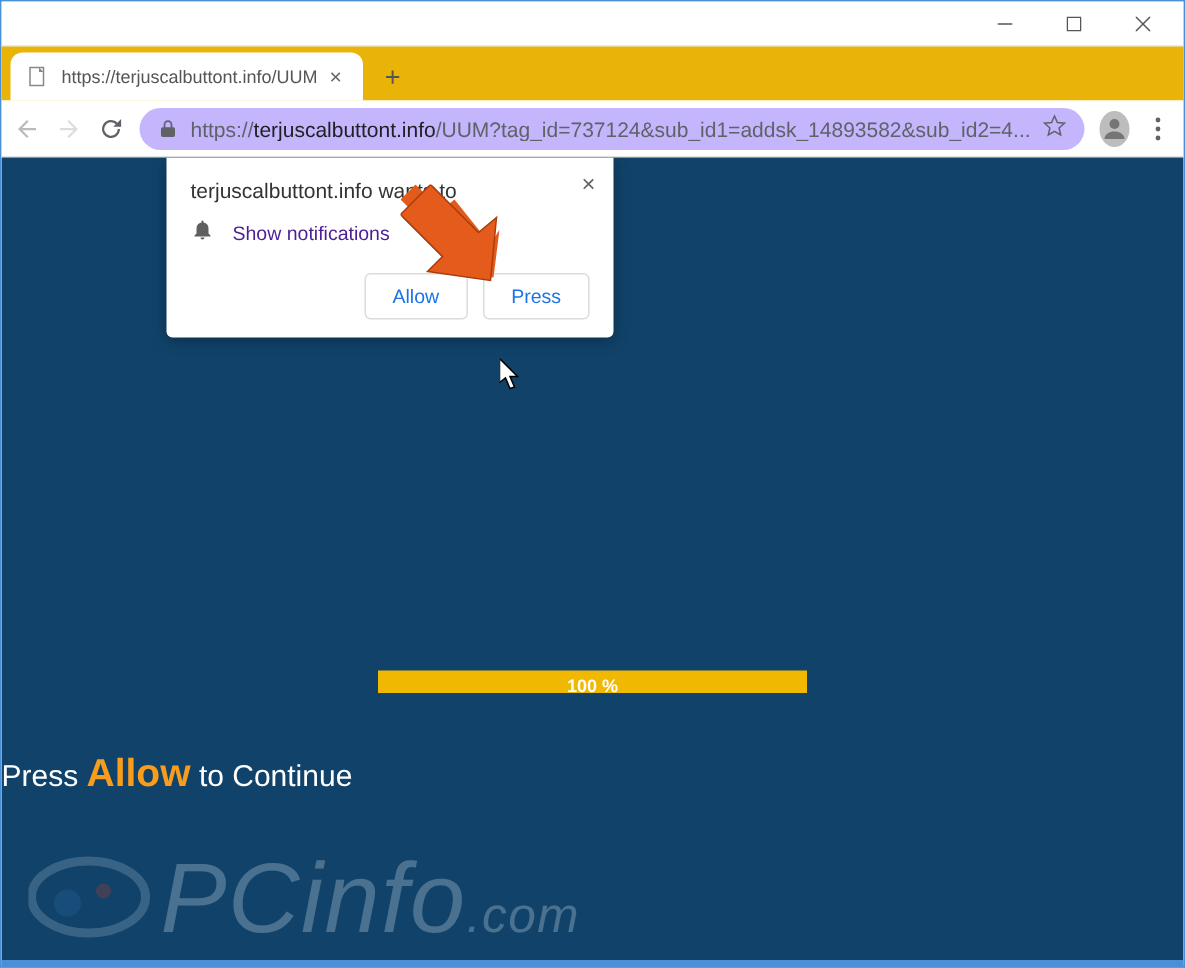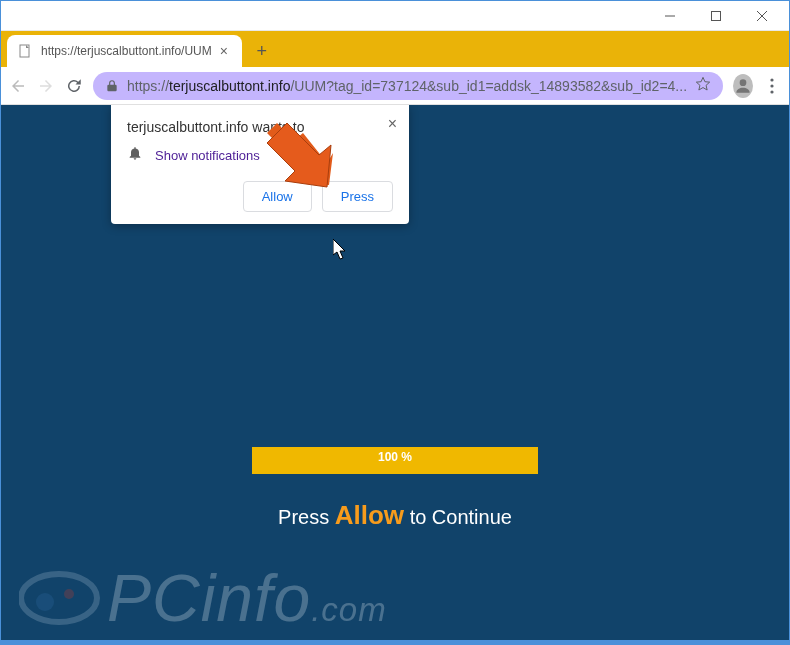--- a/index.html
+++ b/index.html
@@ -41,24 +41,24 @@
 .notif-popup { position: absolute; top: 0; left: 110px; width: 298px; background: #fff; border-radius: 0 0 4px 4px; box-shadow: 0 2px 10px rgba(0,0,0,0.3); padding: 14px 16px 12px; z-index: 10; }
 .notif-title { font-size: 14px; color: #333; margin-bottom: 10px; }
 .notif-row { display: flex; align-items: center; gap: 12px; margin-bottom: 16px; }
 .bell-icon { color: #5f5f5f; }
 .notif-text { font-size: 13px; color: #4c1d95; }
 .notif-close { position: absolute; top: 10px; right: 12px; font-size: 16px; color: #666; cursor: pointer; }
 .notif-buttons { display: flex; justify-content: flex-end; gap: 10px; }
 .notif-btn { padding: 7px 18px; border: 1px solid #dadce0; border-radius: 4px; background: #fff; font-size: 13px; color: #1a73e8; cursor: pointer; }
 
 
-.progress-wrap { position: absolute; top: 342px; left: 50%; transform: translateX(-50%); width: 286px; height: 27px; background: #f0b800; text-align: center; line-height: 20px; font-size: 12px; color: #fff; font-weight: 600; }
-
-
-.msg { position: absolute; top: 395px; left: 0; right: 0; text-align: center; color: #fff; font-size: 20px; }
+.progress-wrap { position: absolute; top: 342px; left: 50%; transform: translateX(-50%); width: 286px; height: 15px; background: #f0b800; text-align: center; line-height: 20px; font-size: 12px; color: #fff; font-weight: 600; }
+
+
+.msg { position: absolute; top: 395px; left: 0; right: 0; text-align: left; color: #fff; font-size: 20px; }
 .msg .allow-word { color: #f89c1c; font-weight: 700; font-size: 26px; }
 
 
 .arrow { position: absolute; top: 18px; left: 266px; width: 66px; height: 66px; z-index: 20; }
 
 
 .cursor { position: absolute; top: 134px; left: 332px; z-index: 30; }
 
 
 .watermark { position: absolute; bottom: 8px; left: 18px; right: 18px; opacity: 0.28; display: flex; align-items: center; gap: 6px; }

